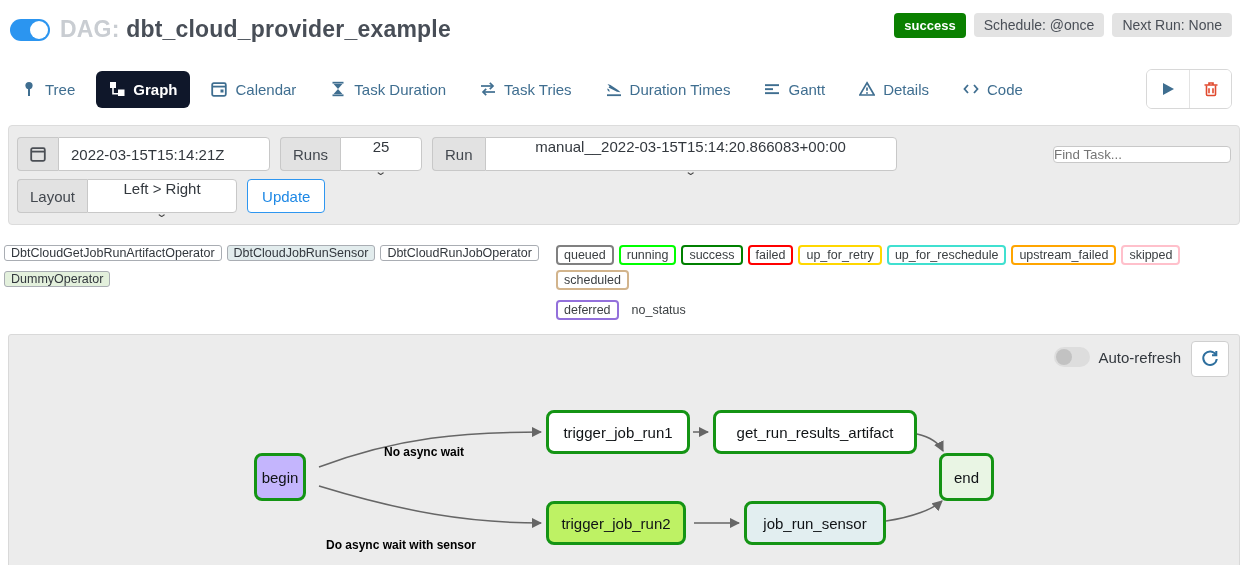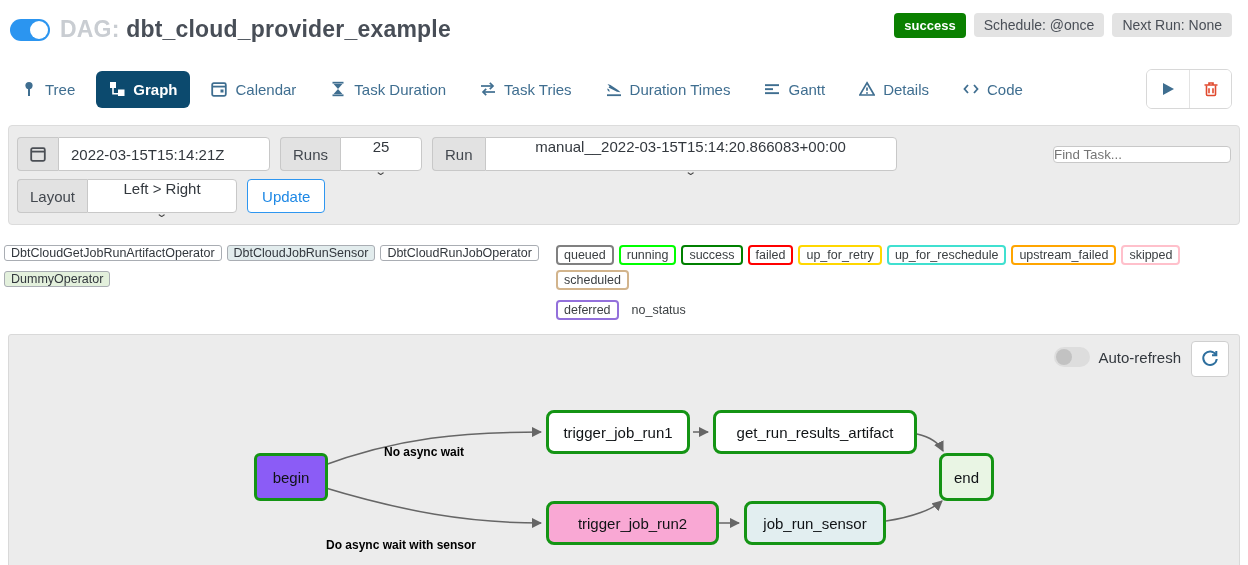--- a/index.html
+++ b/index.html
@@ -16,21 +16,21 @@
   .dag-title .prefix { color:#c9cdd2; }
   .dag-title .name { color:#484e57; }
   .header-badges { margin-left:auto; display:flex; gap:8px; align-items:flex-start; margin-top:-8px; }
   .badge { font-size:14px; padding:4px 10px; border-radius:4px; background:#e3e3e3; color:#4a4f57; white-space:nowrap; }
   .badge.success { background:#0a8000; color:#fff; font-weight:bold; font-size:13px; padding:5px 10px; }
 
   
   .tabbar { display:flex; align-items:center; margin:26px 16px 0 8px; }
   .tab { display:flex; align-items:center; gap:8px; color:#3f6e90; font-size:15px;
     padding:10px 13px; border-radius:6px; cursor:pointer; white-space:nowrap; }
-  .tab.active { background:#0c4a6e; color:#fff; font-weight:bold; }
+  .tab.active { background:#0f172a; color:#fff; font-weight:bold; }
   .tab + .tab { margin-left:8px; }
   .ticon { display:inline-flex; width:16px; height:16px; }
   .ticon svg { width:100%; height:100%; }
   .btn-group { margin-left:auto; display:flex; border:1px solid #d8d8d8; border-radius:6px; overflow:hidden; background:#fff; }
   .tool-btn { width:42px; height:38px; display:flex; align-items:center; justify-content:center;
     background:#fff; border:none; cursor:pointer; }
   .tool-btn + .tool-btn { border-left:1px solid #e3e3e3; }
   .play { color:#3f6e90; } .trash { color:#e0492e; }
 
   
@@ -294,24 +294,24 @@
       <path d="M684,97 L699,97" marker-end="url(#arrow)"></path>
       <path d="M685,188 L730,188" marker-end="url(#arrow)"></path>
       <path d="M908,99 C921,102 930,108 934,116" marker-end="url(#arrow)"></path>
       <path d="M877,186 C904,182 924,174 933,166" marker-end="url(#arrow)"></path>
     </g>
   </svg>
 
   <div class="edge-label" style="left:375px; top:110px;">No async wait</div>
   <div class="edge-label" style="left:317px; top:203px;">Do async wait with sensor</div>
 
-  <div class="node" style="left: 245px; top: 118px; width: 74px; height: 48px; background: #8b5cf6; border-color: rgb(20, 148, 20); border-radius: 6px;">begin</div>
+  <div class="node" style="left: 245px; top: 118px; width: 52px; height: 48px; background: #c4b5fd; border-color: rgb(20, 148, 20);">begin</div>
   <div class="node" style="left: 537px; top: 75px; width: 144px; height: 44px; background: rgb(255, 255, 255); border-color: rgb(20, 148, 20);">trigger_job_run1</div>
   <div class="node" style="left: 704px; top: 75px; width: 204px; height: 44px; background: rgb(255, 255, 255); border-color: rgb(20, 148, 20);">get_run_results_artifact</div>
-  <div class="node" style="left: 537px; top: 166px; width: 173px; height: 44px; background: #f9a8d4; border-color: rgb(20, 148, 20);">trigger_job_run2</div>
+  <div class="node" style="left: 537px; top: 166px; width: 140px; height: 44px; background: #bef264; border-color: rgb(20, 148, 20);">trigger_job_run2</div>
   <div class="node" style="left: 735px; top: 166px; width: 142px; height: 44px; background: rgb(226, 238, 240); border-color: rgb(20, 148, 20);">job_run_sensor</div>
   <div class="node" style="left: 930px; top: 118px; width: 55px; height: 48px; background: rgb(233, 245, 228); border-color: rgb(20, 148, 20);">end</div>
 
   <div class="autorefresh">
     <div class="ar-toggle">
         <div class="knob"></div>
       </div>
     <span class="ar-label">Auto-refresh</span>
   </div>
   <button class="refresh-btn">

